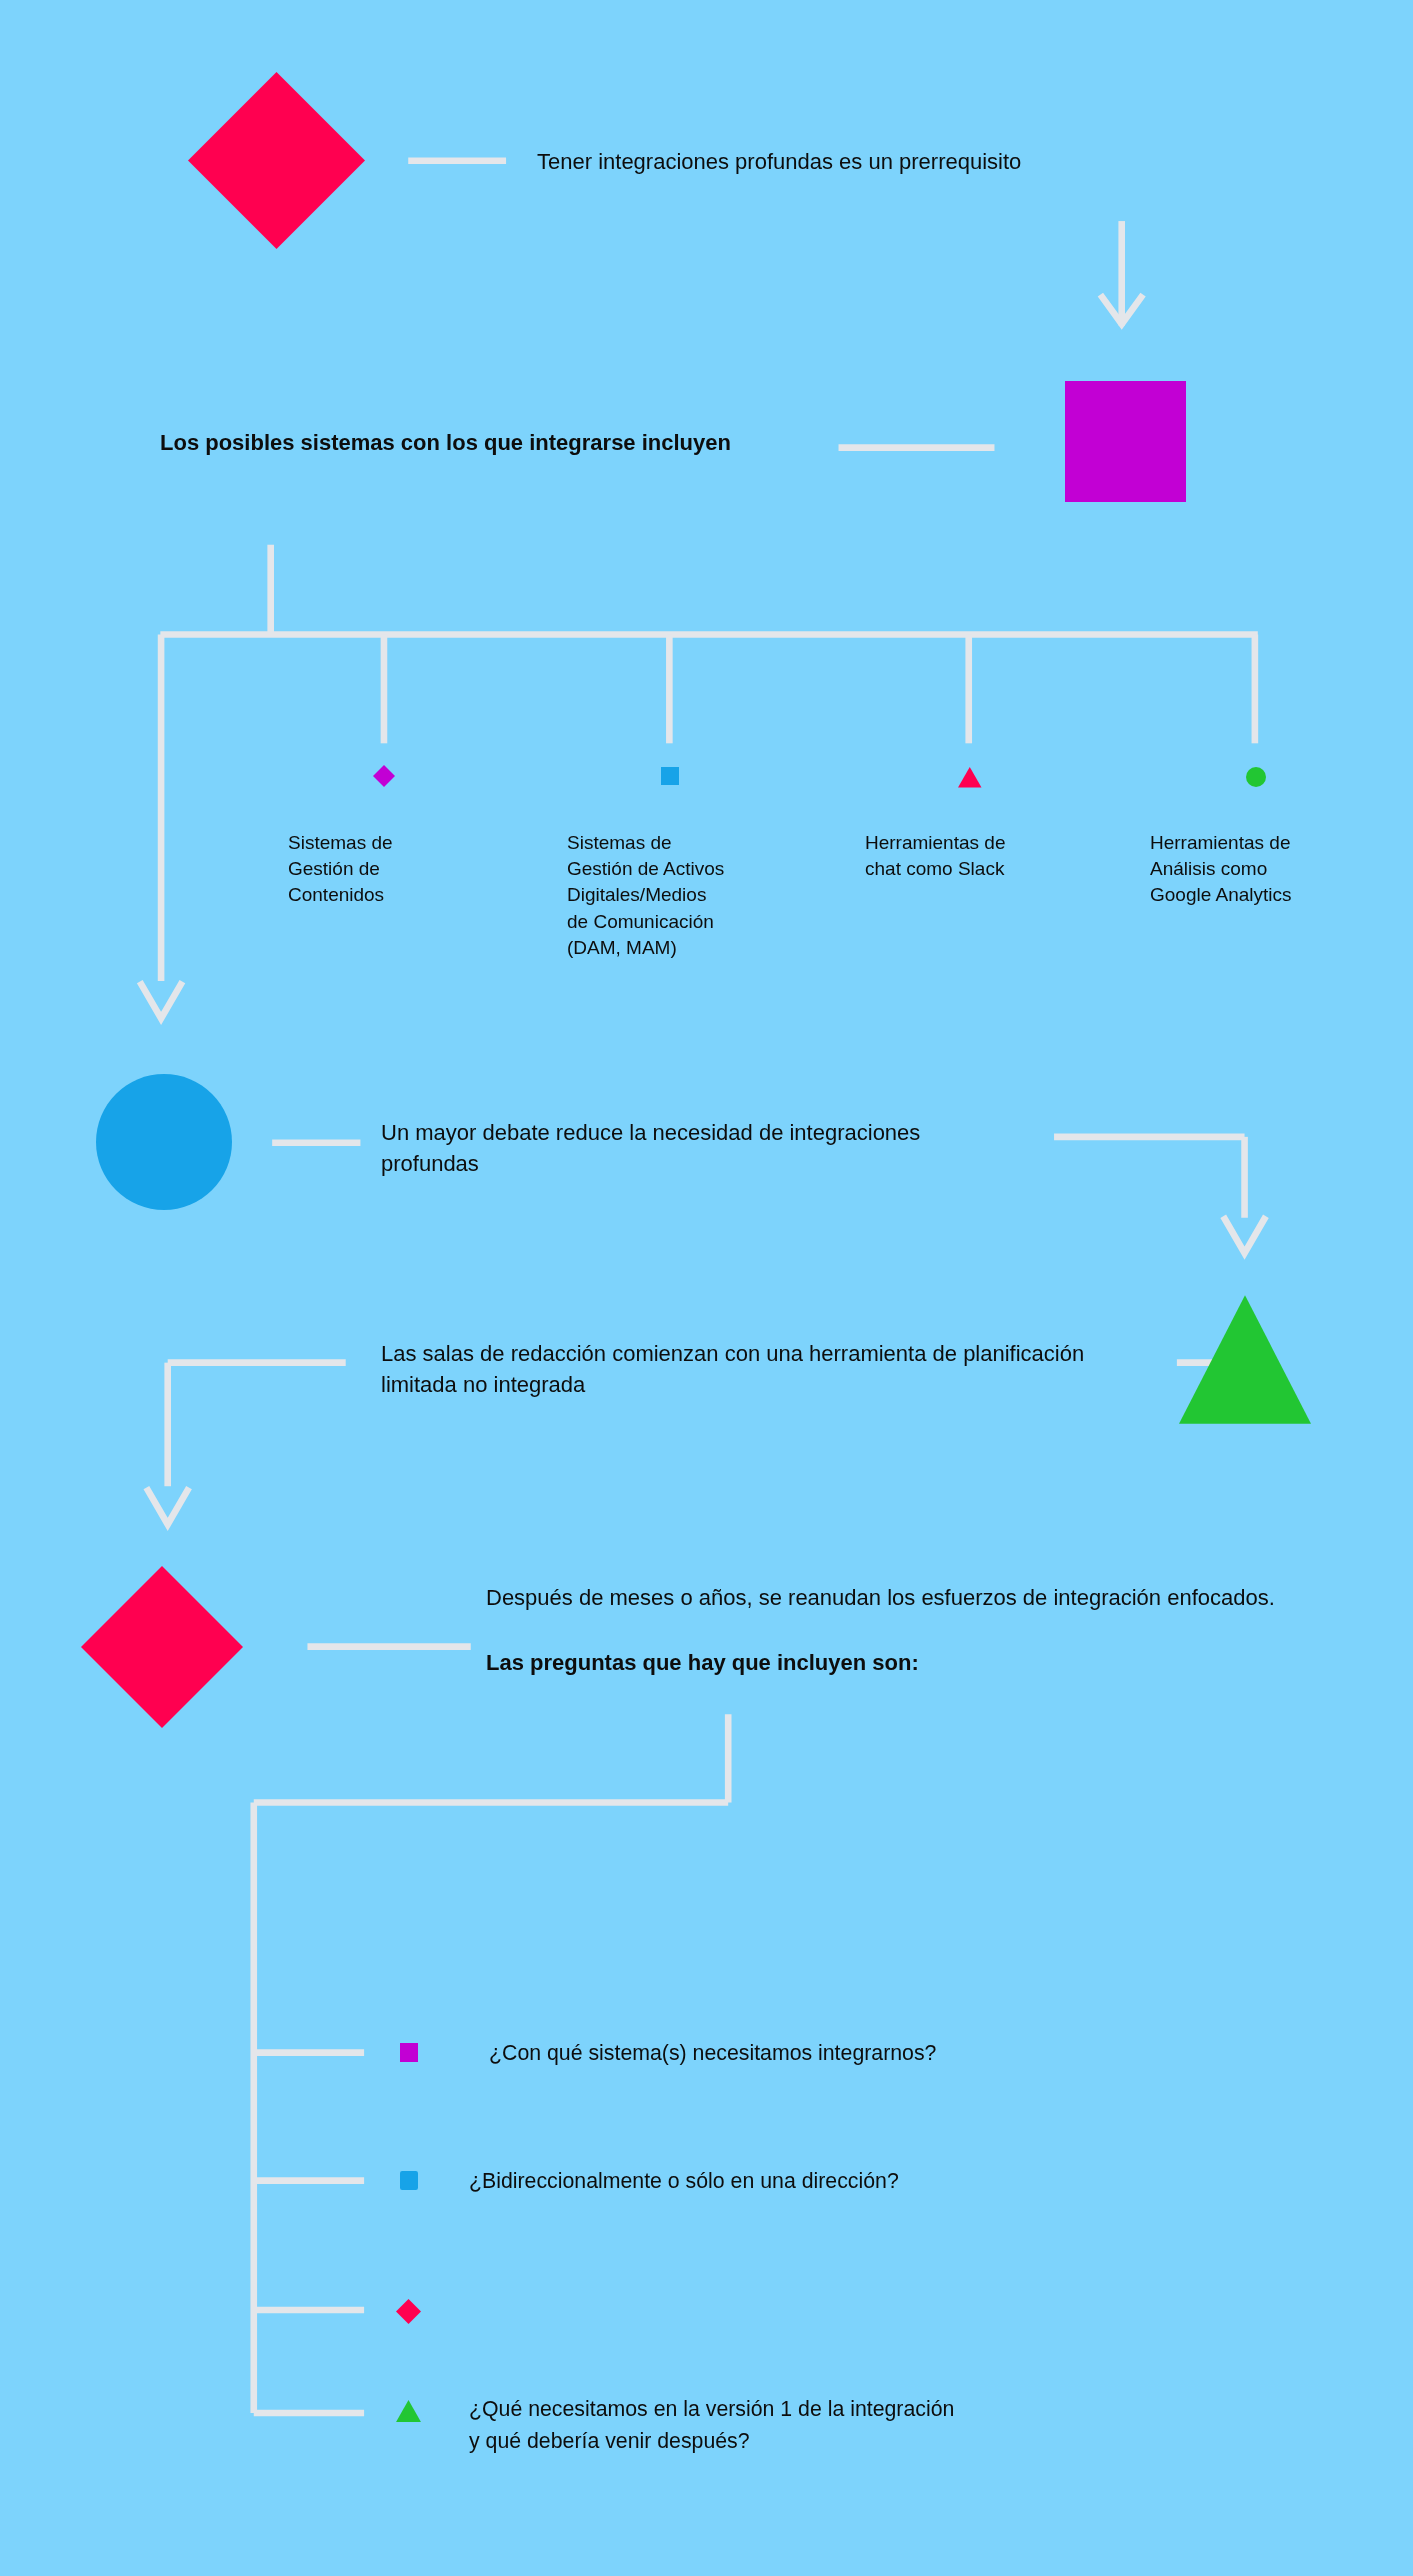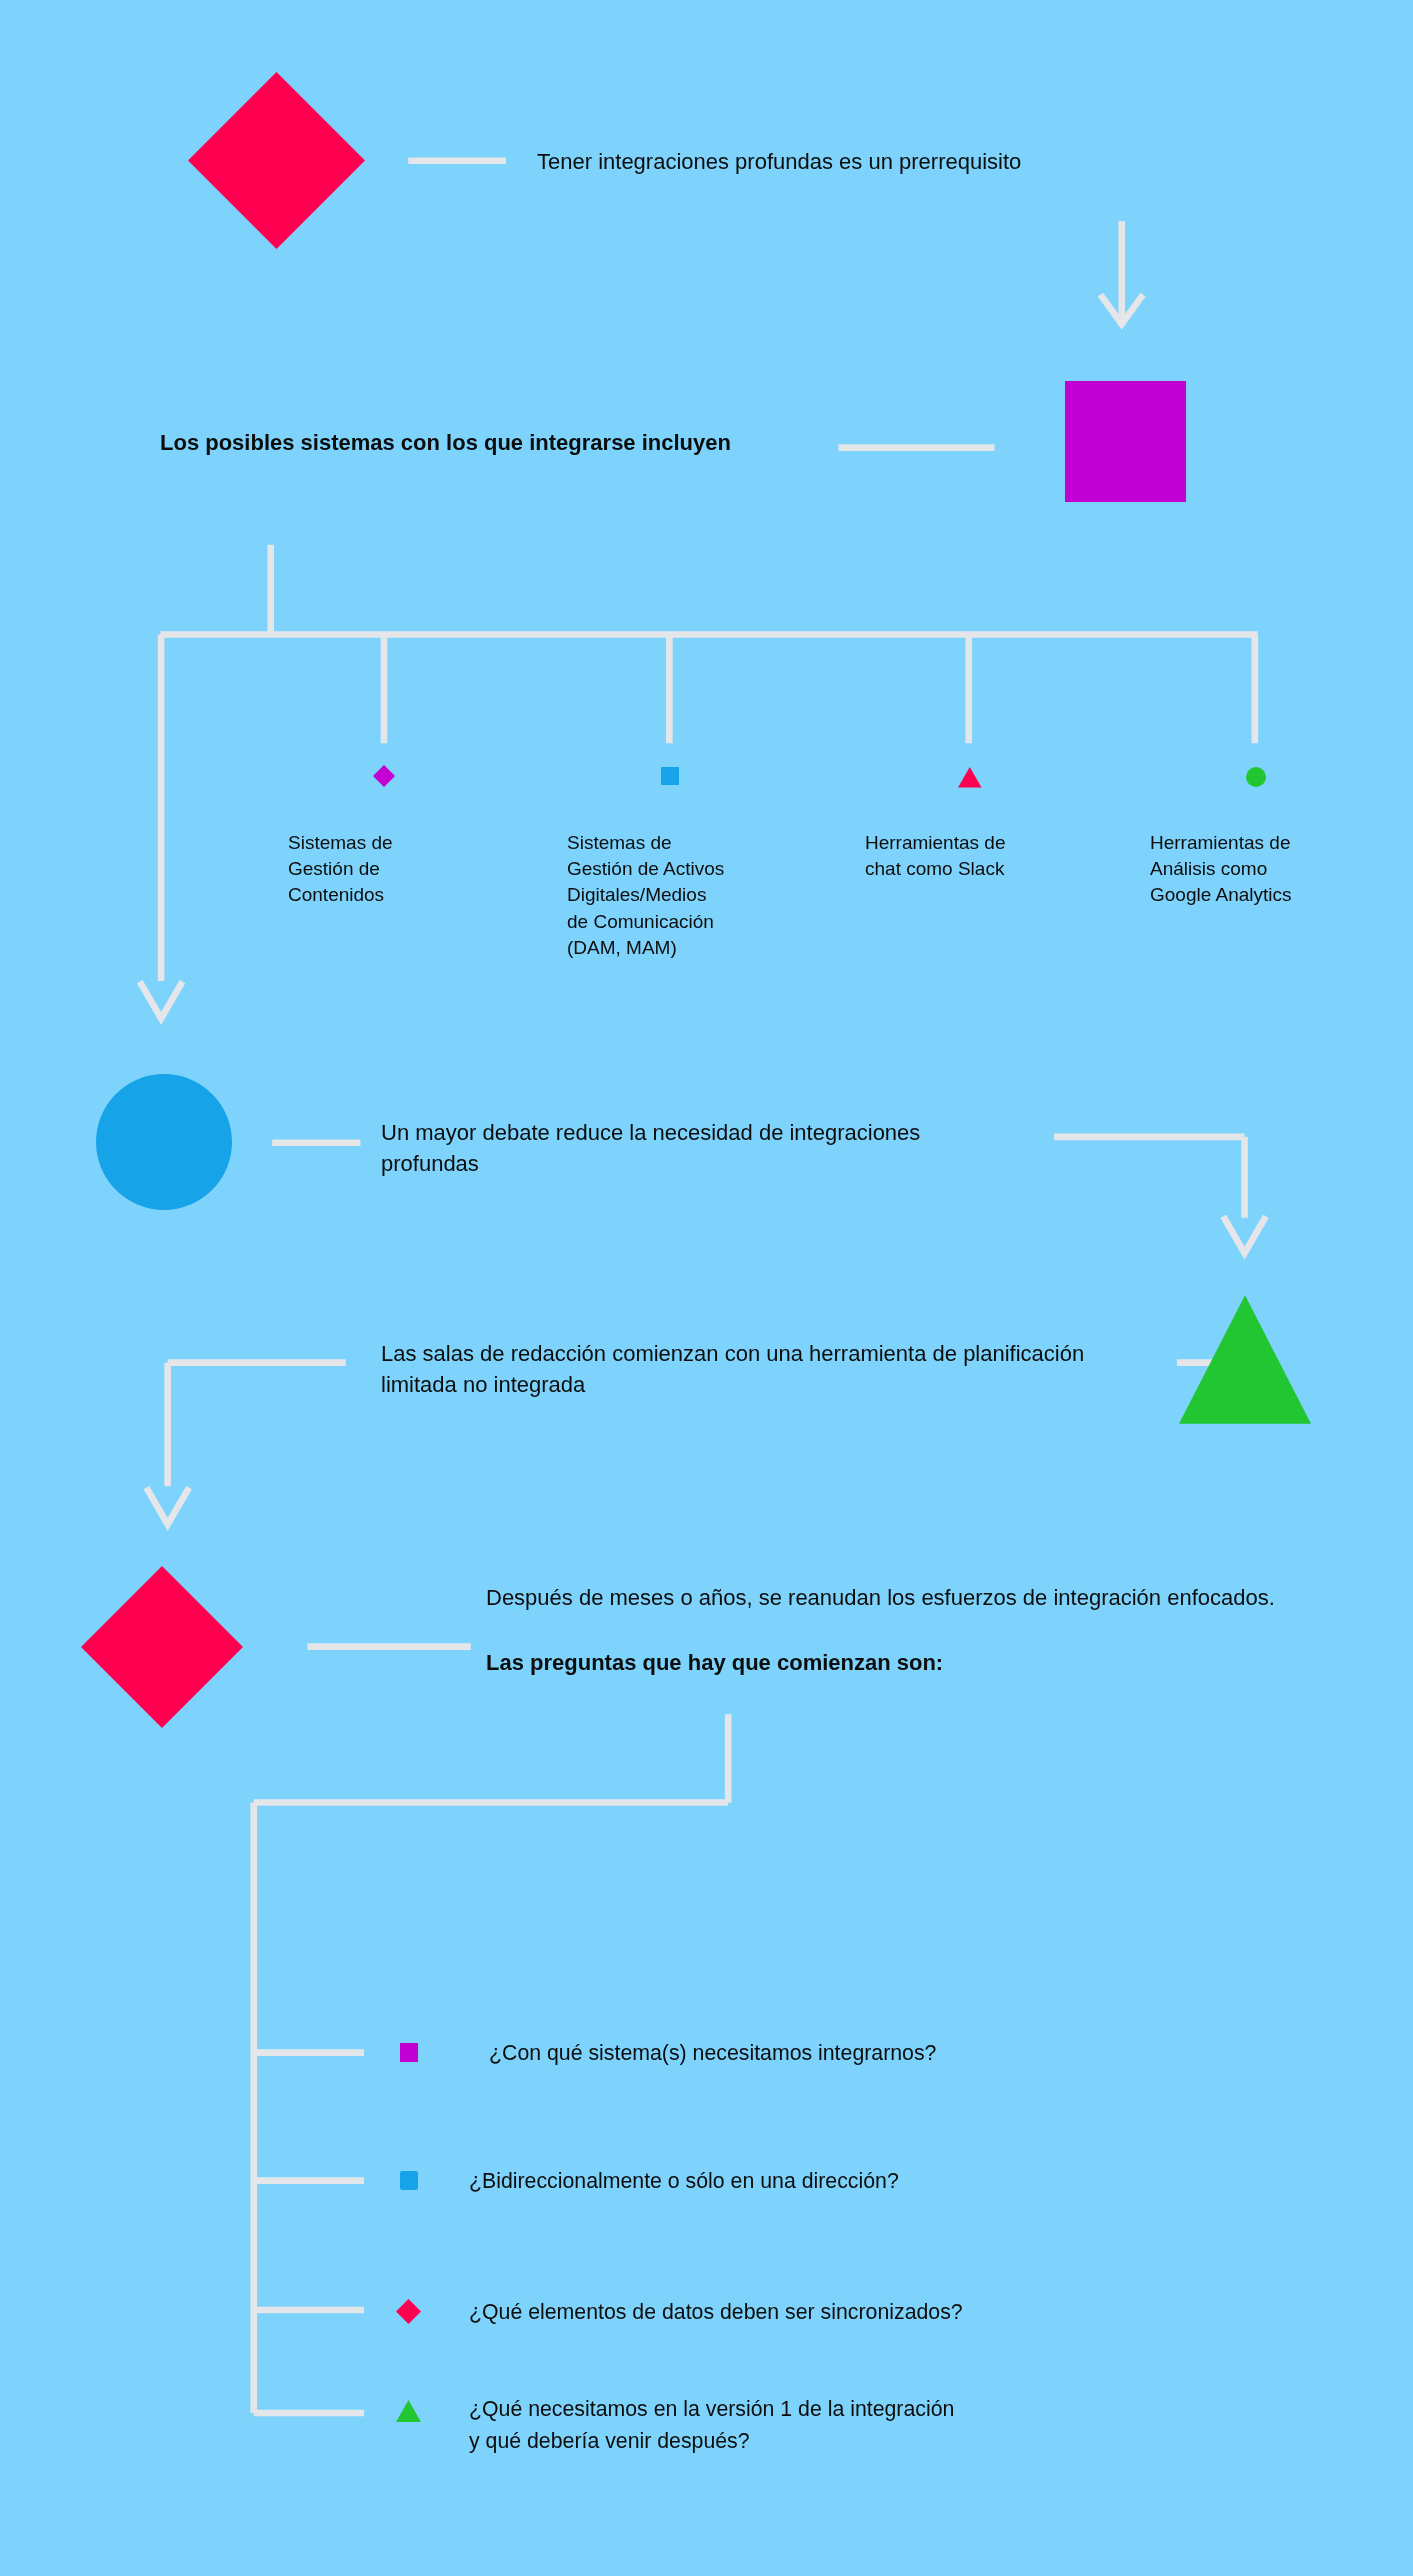--- a/index.html
+++ b/index.html
@@ -168,34 +168,33 @@
     </svg>
   </div>
   <div class="txt" style="left:381px; top:1338px; width:706px;">Las salas de redacción comienzan con una herramienta de planificación limitada no integrada</div>
 
   <div class="node" style="left:81px; top:1566px; width:162px; height:162px;">
     <svg width="162" height="162" viewBox="0 0 220 220" xmlns="http://www.w3.org/2000/svg">
       <polygon points="110,0 220,110 110,220 0,110" fill="#ff0050"></polygon>
     </svg>
   </div>
   <div class="txt" style="left:486px; top:1582px; width:802px;">Después de meses o años, se reanudan los esfuerzos de integración enfocados.</div>
-  <div class="txt bold" style="left:486px; top:1647px; width:802px;">Las preguntas que hay que comienzan son:</div>
+  <div class="txt bold" style="left:486px; top:1647px; width:802px;">Las preguntas que hay que incluyen son:</div>
 
   <div class="sq" style="left:400px; top:2043px; width:17.7px; height:19px; background:#c200d4;"></div>
   <div class="q-label" style="left:469px; top:2038px; width:736px;margin-left:20px;">¿Con qué sistema(s) necesitamos integrarnos?</div>
 
   <div class="sq" style="left:400px; top:2171px; width:17.7px; height:19px; background:#17a3e8; border-radius:2.2px;"></div>
   <div class="q-label" style="left:469px; top:2166px; width:736px;">¿Bidireccionalmente o sólo en una dirección?</div>
 
   <div class="node" style="left:396px; top:2299px; width:25px; height:25px;">
     <svg width="25" height="25" viewBox="0 0 34 34" xmlns="http://www.w3.org/2000/svg">
       <polygon points="17,0 34,17 17,34 0,17" fill="#ff0050"></polygon>
     </svg>
   </div>
-  <div class="q-label" style="left:469px; top:2297px; width:736px;">¿Qué elementos de datos deben ser sincronizados?</div>
 
   <div class="node" style="left:396px; top:2400px; width:25px; height:22px;">
     <svg width="25" height="22" viewBox="0 0 34 30" xmlns="http://www.w3.org/2000/svg">
       <polygon points="17,0 34,30 0,30" fill="#22c633"></polygon>
     </svg>
   </div>
   <div class="q-label" style="left:469px; top:2394px; width:736px;">¿Qué necesitamos en la versión 1 de la integración
 y qué debería venir después?</div>
 
 </div>

